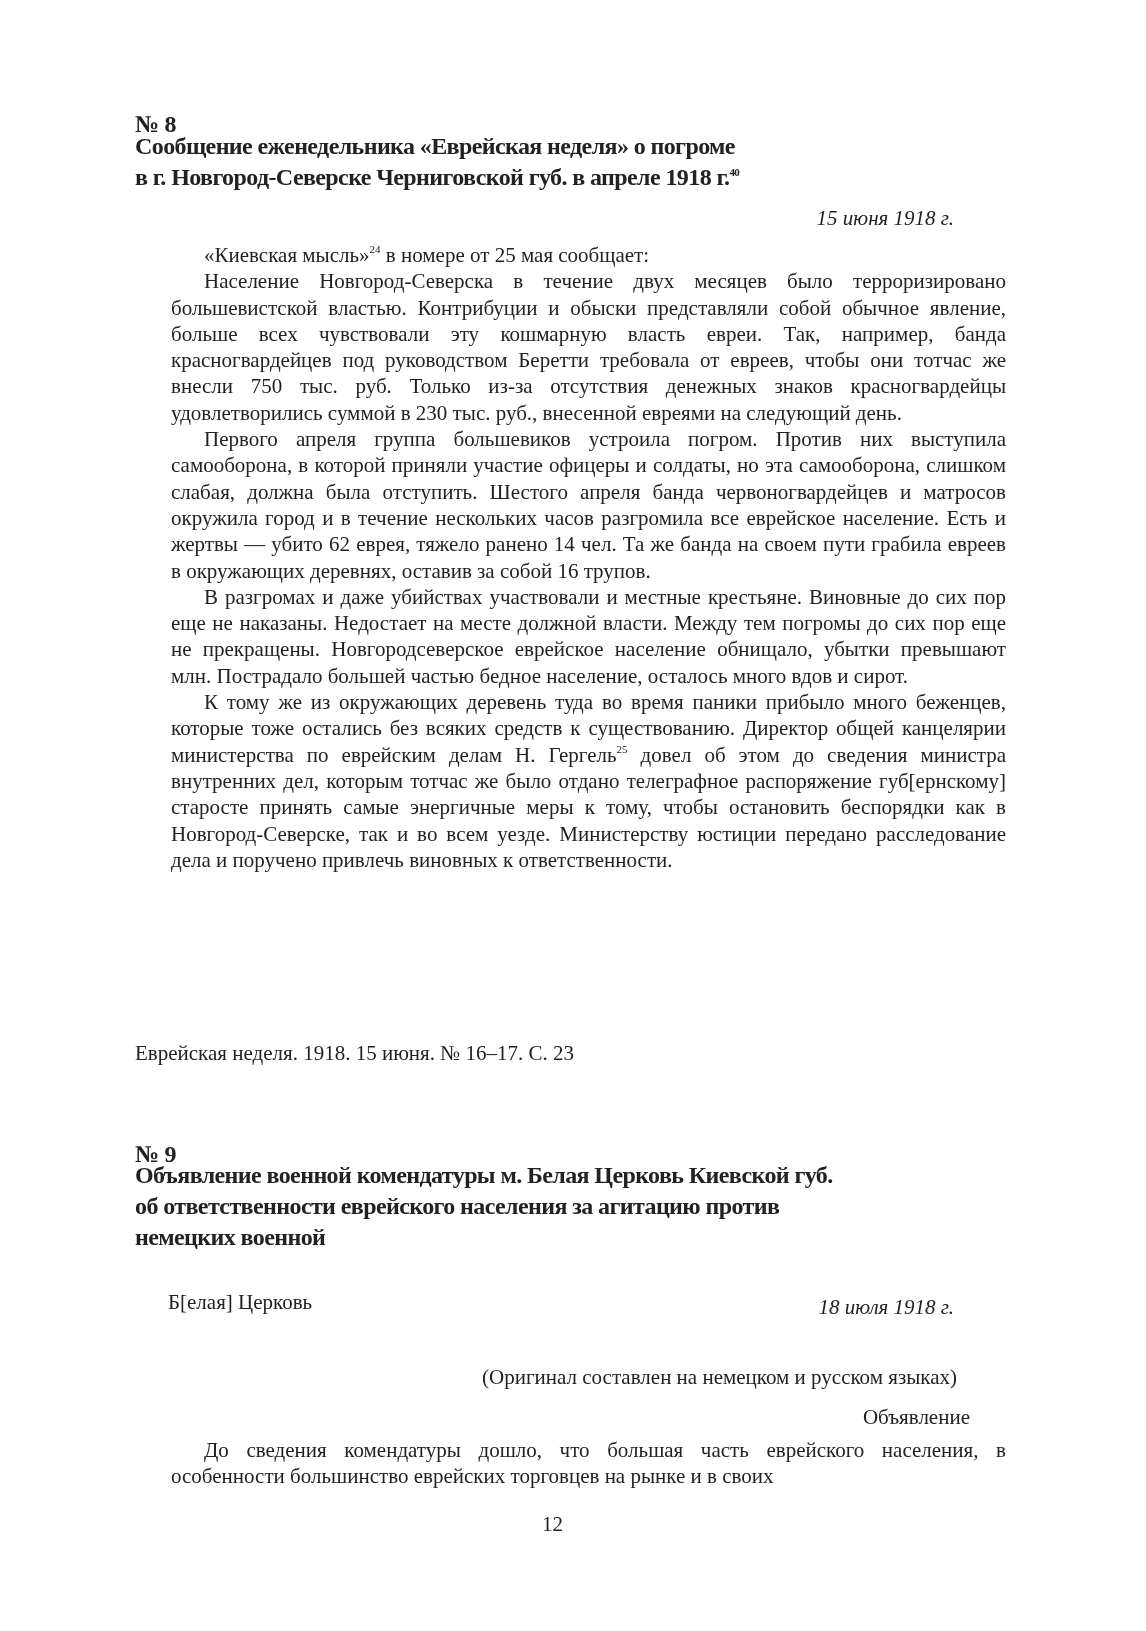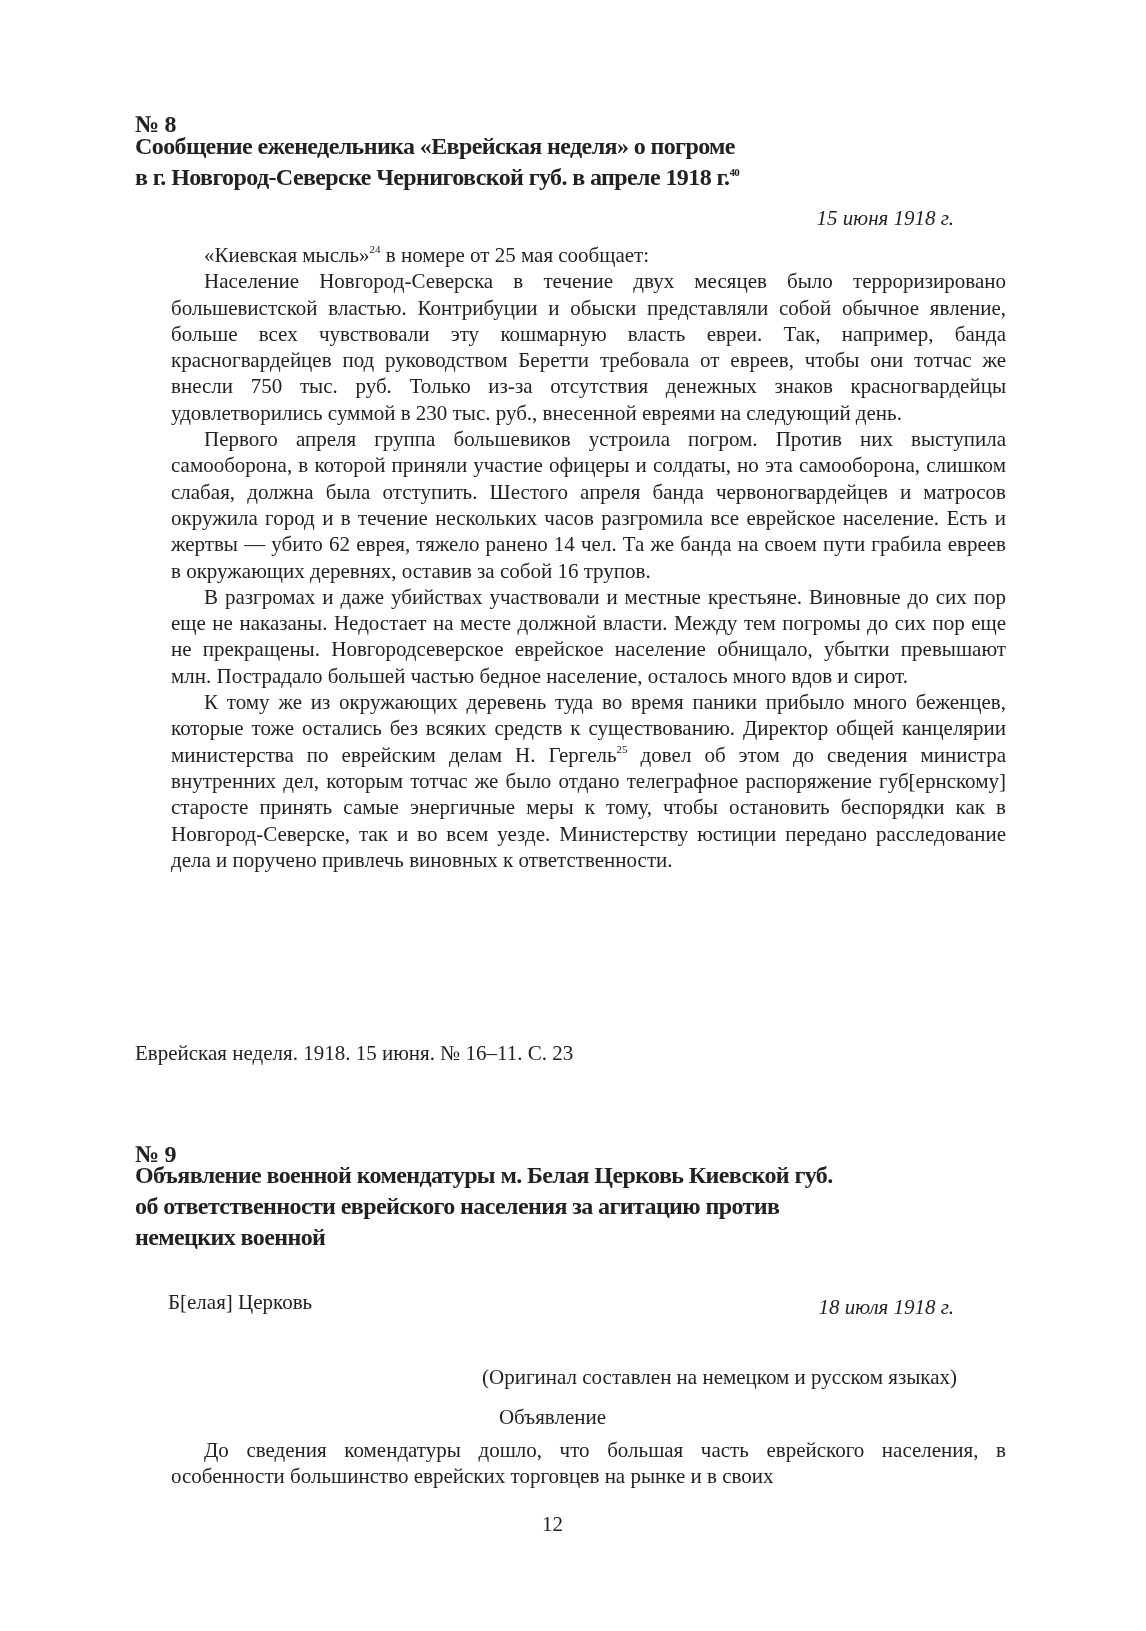--- a/index.html
+++ b/index.html
@@ -28,32 +28,32 @@
   <div class="date" style="top:205px;">15 июня 1918 г.</div>
 
   <div class="body" style="top:242px;">
     <p><span>«Киевская мысль»</span><sup>24</sup><span> в номере от 25 мая сообщает:</span></p>
     <p>Население Новгород-Северска в течение двух месяцев было терроризировано большевистской властью. Контрибуции и обыски представляли собой обычное явление, больше всех чувствовали эту кошмарную власть евреи. Так, например, банда красногвардейцев под руководством Беретти требовала от евреев, чтобы они тотчас же внесли 750 тыс. руб. Только из-за отсутствия денежных знаков красногвардейцы удовлетворились суммой в 230 тыс. руб., внесенной евреями на следующий день.</p>
     <p>Первого апреля группа большевиков устроила погром. Против них выступила самооборона, в которой приняли участие офицеры и солдаты, но эта самооборона, слишком слабая, должна была отступить. Шестого апреля банда червоногвардейцев и матросов окружила город и в течение нескольких часов разгромила все еврейское население. Есть и жертвы — убито 62 еврея, тяжело ранено 14 чел. Та же банда на своем пути грабила евреев в окружающих деревнях, оставив за собой 16 трупов.</p>
     <p>В разгромах и даже убийствах участвовали и местные крестьяне. Виновные до сих пор еще не наказаны. Недостает на месте должной власти. Между тем погромы до сих пор еще не прекращены. Новгородсеверское еврейское население обнищало, убытки превышают млн. Пострадало большей частью бедное население, осталось много вдов и сирот.</p>
     <p><span>К тому же из окружающих деревень туда во время паники прибыло много беженцев, которые тоже остались без всяких средств к существованию. Директор общей канцелярии министерства по еврейским делам Н. Гергель</span><sup>25</sup><span> довел об этом до сведения министра внутренних дел, которым тотчас же было отдано телеграфное распоряжение губ[ернскому] старосте принять самые энергичные меры к тому, чтобы остановить беспорядки как в Новгород-Северске, так и во всем уезде. Министерству юстиции передано расследование дела и поручено привлечь виновных к ответственности.</span></p>
   </div>
 
-  <div class="source" style="top:1040px;">Еврейская неделя. 1918. 15 июня. № 16–11. С. 23</div>
+  <div class="source" style="top:1040px;">Еврейская неделя. 1918. 15 июня. № 16–17. С. 23</div>
 
   <div class="docnum" style="top:1140px;">№ 9</div>
   <div class="title" style="top:1160px;">
     <div>Объявление военной комендатуры м. Белая Церковь Киевской губ.</div>
     <div>об ответственности еврейского населения за агитацию против</div>
     <div>немецких военной</div>
   </div>
   <div class="date" style="top:1294px;">18 июля 1918 г.</div>
 
   <div class="line" style="top:1265px; left:33px;margin-top:24px;">Б[елая] Церковь</div>
   <div class="line" style="top:1364px; right:13px;">(Оригинал составлен на немецком и русском языках)</div>
-  <div class="line" style="top:1404px; left:0; width:835px; text-align:center;">Объявление</div>
+  <div class="line" style="top:1404px; left:0; width:835px; text-align:right;">Объявление</div>
 
   <div class="body" style="top:1437px;">
     <p>До сведения комендатуры дошло, что большая часть еврейского населения, в особенности большинство еврейских торговцев на рынке и в своих</p>
   </div>
 
   <div class="pagenum" style="top:1511px;">12</div>
 </div>
 
 </body></html>

